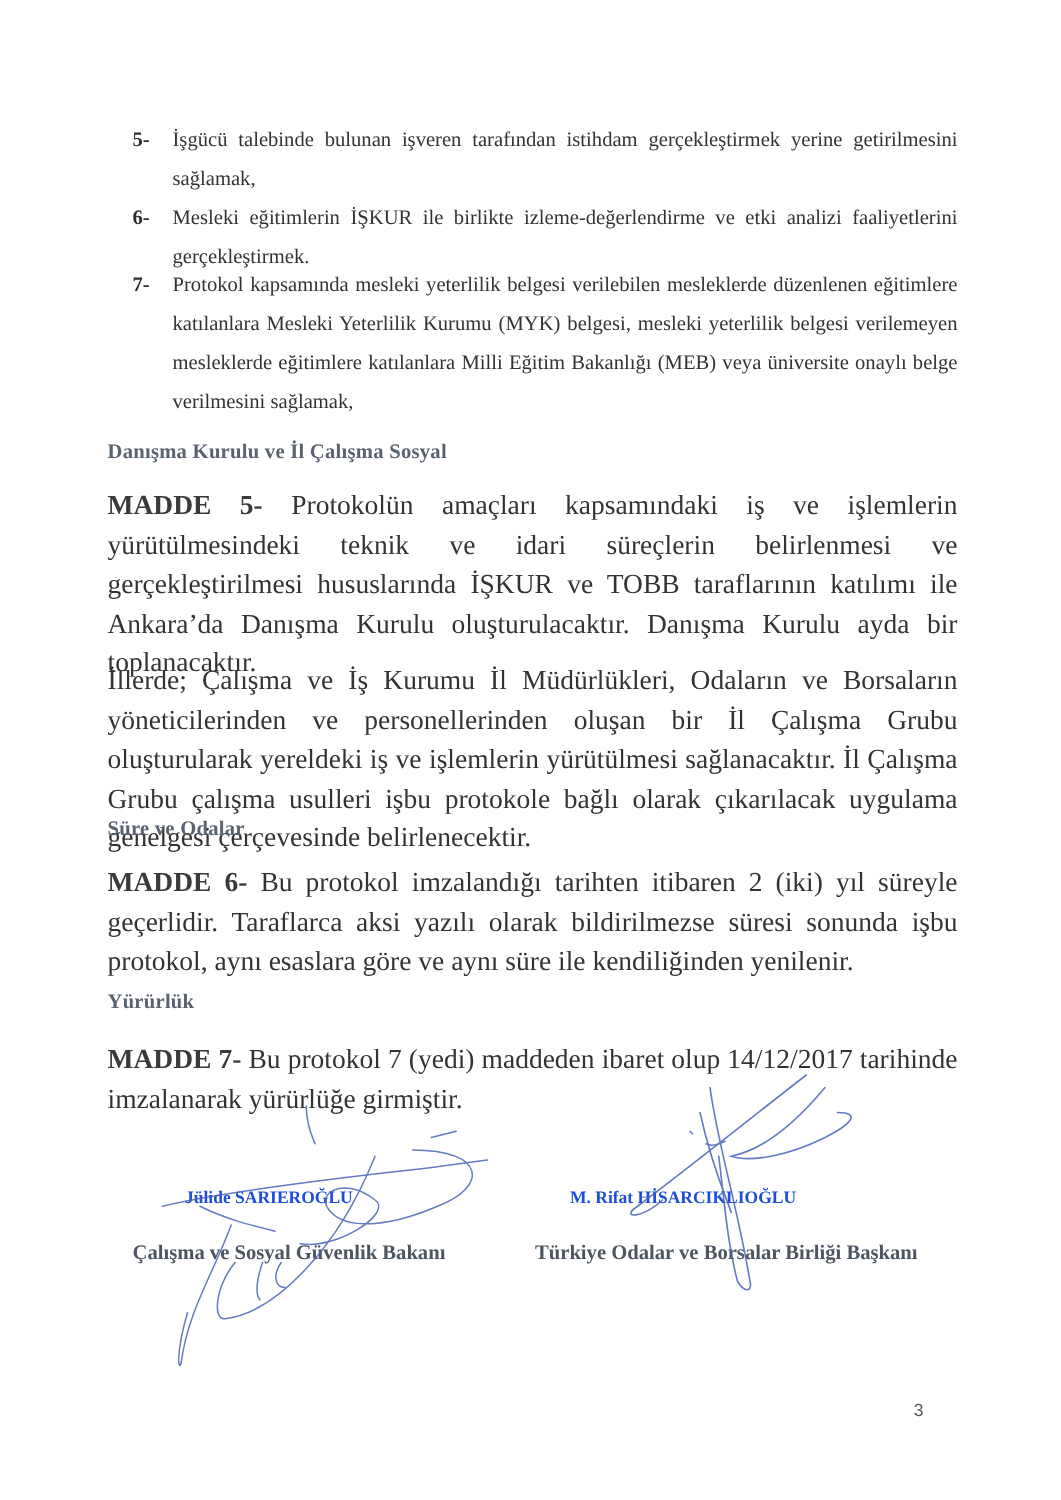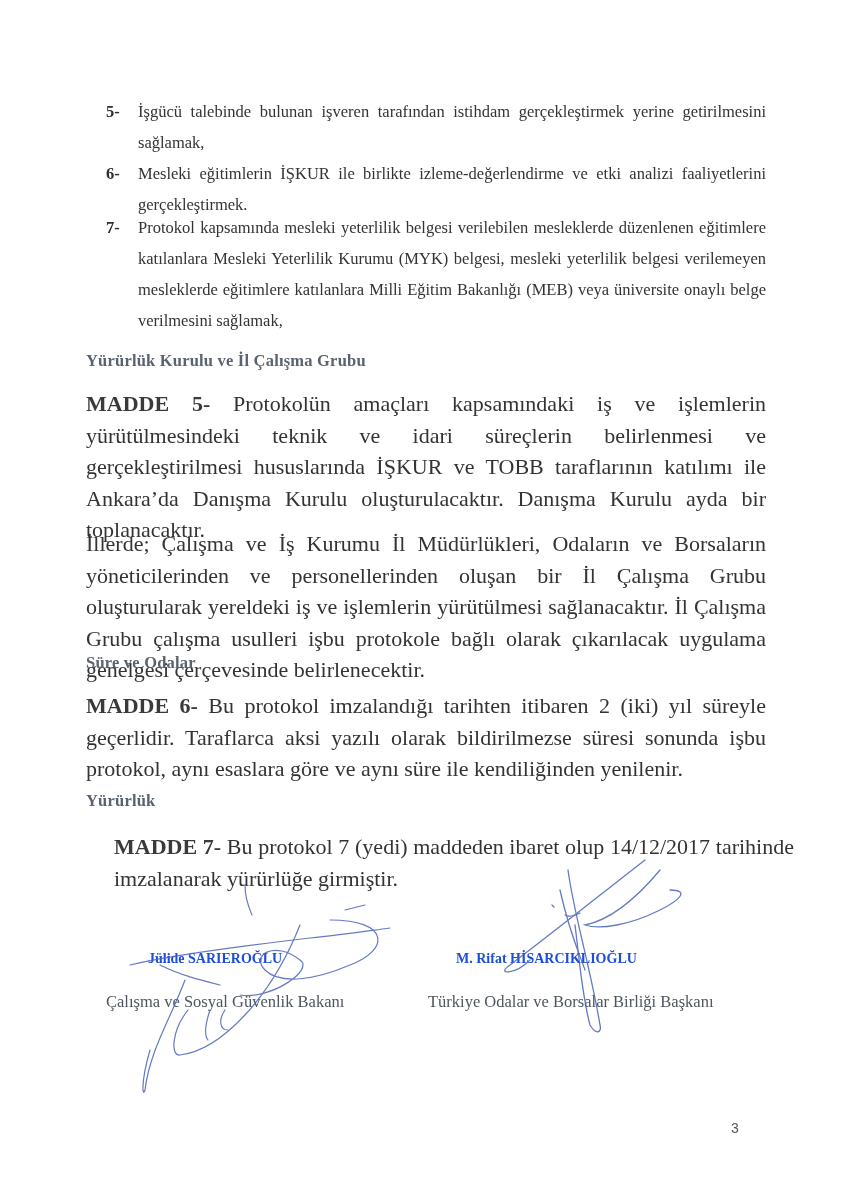--- a/index.html
+++ b/index.html
@@ -66,21 +66,21 @@
     .sig-name {
       position: absolute;
       font-size: 14px;
       font-weight: bold;
       color: #1d4ed8;
       white-space: nowrap;
     }
     .sig-title {
       position: absolute;
       font-size: 16.5px;
-      font-weight: normal;
+      font-weight: bold;
       color: #4d5660;
       white-space: nowrap;
     }
     .signature-svg {
       position: absolute;
       pointer-events: none;
     }
     .page-number {
       position: absolute;
       left: 731px;
@@ -103,37 +103,37 @@
   <div class="list-item" style="top:158px;">
     <span class="list-num">6-</span>
     <div class="list-text">Mesleki eğitimlerin İŞKUR ile birlikte izleme-değerlendirme ve etki analizi faaliyetlerini gerçekleştirmek.</div>
   </div>
 
   <div class="list-item" style="top:212px;">
     <span class="list-num">7-</span>
     <div class="list-text">Protokol kapsamında mesleki yeterlilik belgesi verilebilen mesleklerde düzenlenen eğitimlere katılanlara Mesleki Yeterlilik Kurumu (MYK) belgesi, mesleki yeterlilik belgesi verilemeyen mesleklerde eğitimlere katılanlara Milli Eğitim Bakanlığı (MEB) veya üniversite onaylı belge verilmesini sağlamak,</div>
   </div>
 
-  <div class="heading" style="top:351px;">Yürürlük Kurulu ve İl Çalışma Grubu</div>
+  <div class="heading" style="top:351px;">Danışma Kurulu ve İl Çalışma Sosyal</div>
 
   <div class="para" style="top:388px;">
     <span class="madde-label">MADDE 5-</span><span> Protokolün amaçları kapsamındaki iş ve işlemlerin yürütülmesindeki teknik ve idari süreçlerin belirlenmesi ve gerçekleştirilmesi hususlarında İŞKUR ve TOBB taraflarının katılımı ile Ankara’da Danışma Kurulu oluşturulacaktır. Danışma Kurulu ayda bir toplanacaktır.</span>
   </div>
 
   <div class="para" style="top:528px;">İllerde; Çalışma ve İş Kurumu İl Müdürlükleri, Odaların ve Borsaların yöneticilerinden ve personellerinden oluşan bir İl Çalışma Grubu oluşturularak yereldeki iş ve işlemlerin yürütülmesi sağlanacaktır. İl Çalışma Grubu çalışma usulleri işbu protokole bağlı olarak çıkarılacak uygulama genelgesi çerçevesinde belirlenecektir.</div>
 
   <div class="heading" style="top:653px;">Süre ve Odalar</div>
 
   <div class="para" style="top:690px;">
     <span class="madde-label">MADDE 6-</span><span> Bu protokol imzalandığı tarihten itibaren 2 (iki) yıl süreyle geçerlidir. Taraflarca aksi yazılı olarak bildirilmezse süresi sonunda işbu protokol, aynı esaslara göre ve aynı süre ile kendiliğinden yenilenir.</span>
   </div>
 
   <div class="heading" style="top:791px;">Yürürlük</div>
 
-  <div class="para" style="top:831px;margin-left:28px;">
+  <div class="para" style="top:831px;">
     <span class="madde-label">MADDE 7-</span><span> Bu protokol 7 (yedi) maddeden ibaret olup 14/12/2017 tarihinde imzalanarak yürürlüğe girmiştir.</span>
   </div>
 
   <div class="sig-name" style="left:148px; top:951px;">Jülide SARIEROĞLU</div>
   <div class="sig-title" style="left:106px; top:992px;">Çalışma ve Sosyal Güvenlik Bakanı</div>
 
   <svg class="signature-svg" style="left:100px; top:880px;" width="320" height="220" viewBox="0 0 320 220">
     <g fill="none" stroke="#4a63b8" stroke-width="1.2" stroke-linecap="round" opacity="0.85">
       <path d="M30 85 C 70 75, 150 65, 210 58 C 240 55, 260 52, 290 48"></path>
       <path d="M145 5 C 145 20, 150 30, 152 35"></path>

